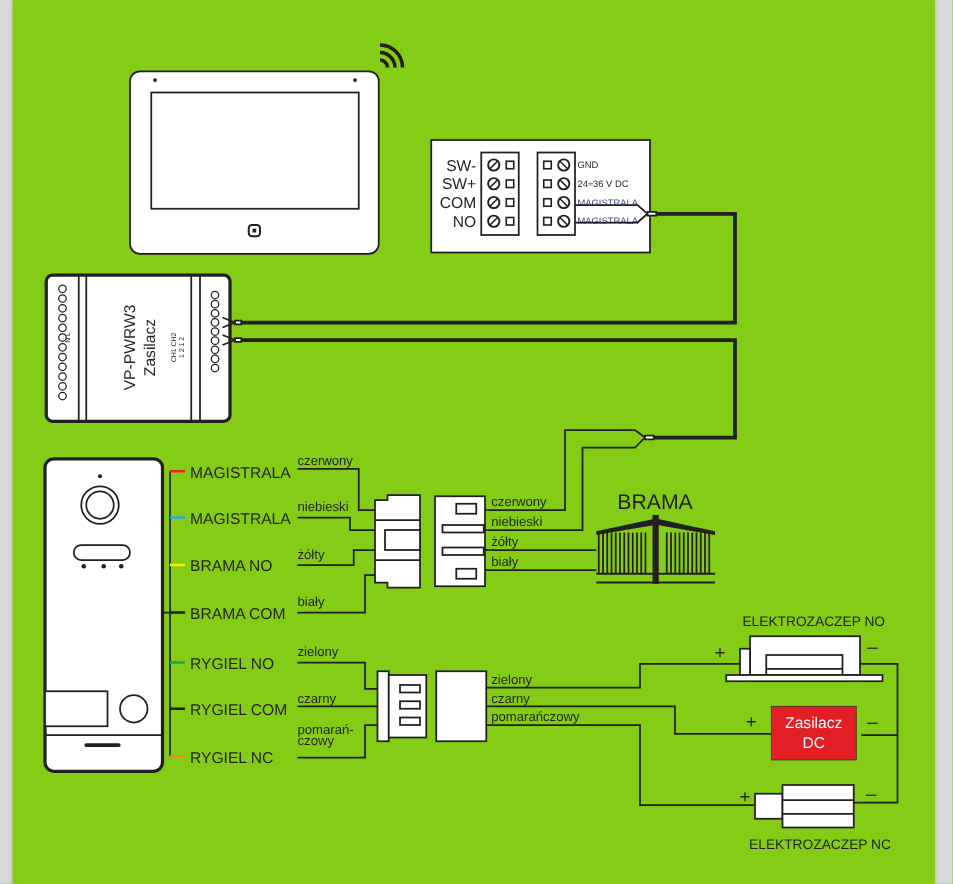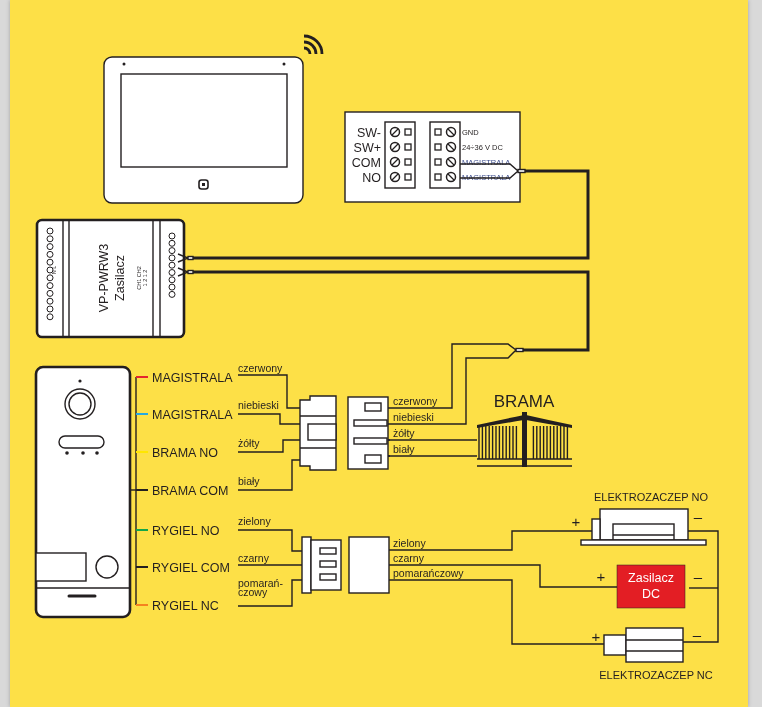--- a/index.html
+++ b/index.html
@@ -4,21 +4,21 @@
 <style>
   html, body { margin: 0; padding: 0; }
   body {
     width: 762px; height: 707px; overflow: hidden;
     background: #d9d9d9;
     font-family: "Liberation Sans", sans-serif;
     position: relative;
   }
   .page {
     position: absolute; left: 10px; top: 0; width: 738px; height: 707px;
-    background: #fde047;
+    background: #84cc16;
     box-shadow: 0 0 4px rgba(0,0,0,0.25);
   }
   svg { position: absolute; left: 0; top: 0; }
   .lbl { font-family: "Liberation Sans", sans-serif; fill: #231f20; }
   .lbl-md { font-size: 12.5px; }
   .lbl-xl { font-size: 17px; }
   .w { fill: none; stroke: #231f20; stroke-width: 1.4; }
   .wt { fill: none; stroke: #231f20; stroke-width: 3; }
   .box { fill: #fff; stroke: #231f20; stroke-width: 1.4; }
   .boxt { fill: #fff; stroke: #231f20; stroke-width: 2.6; }

